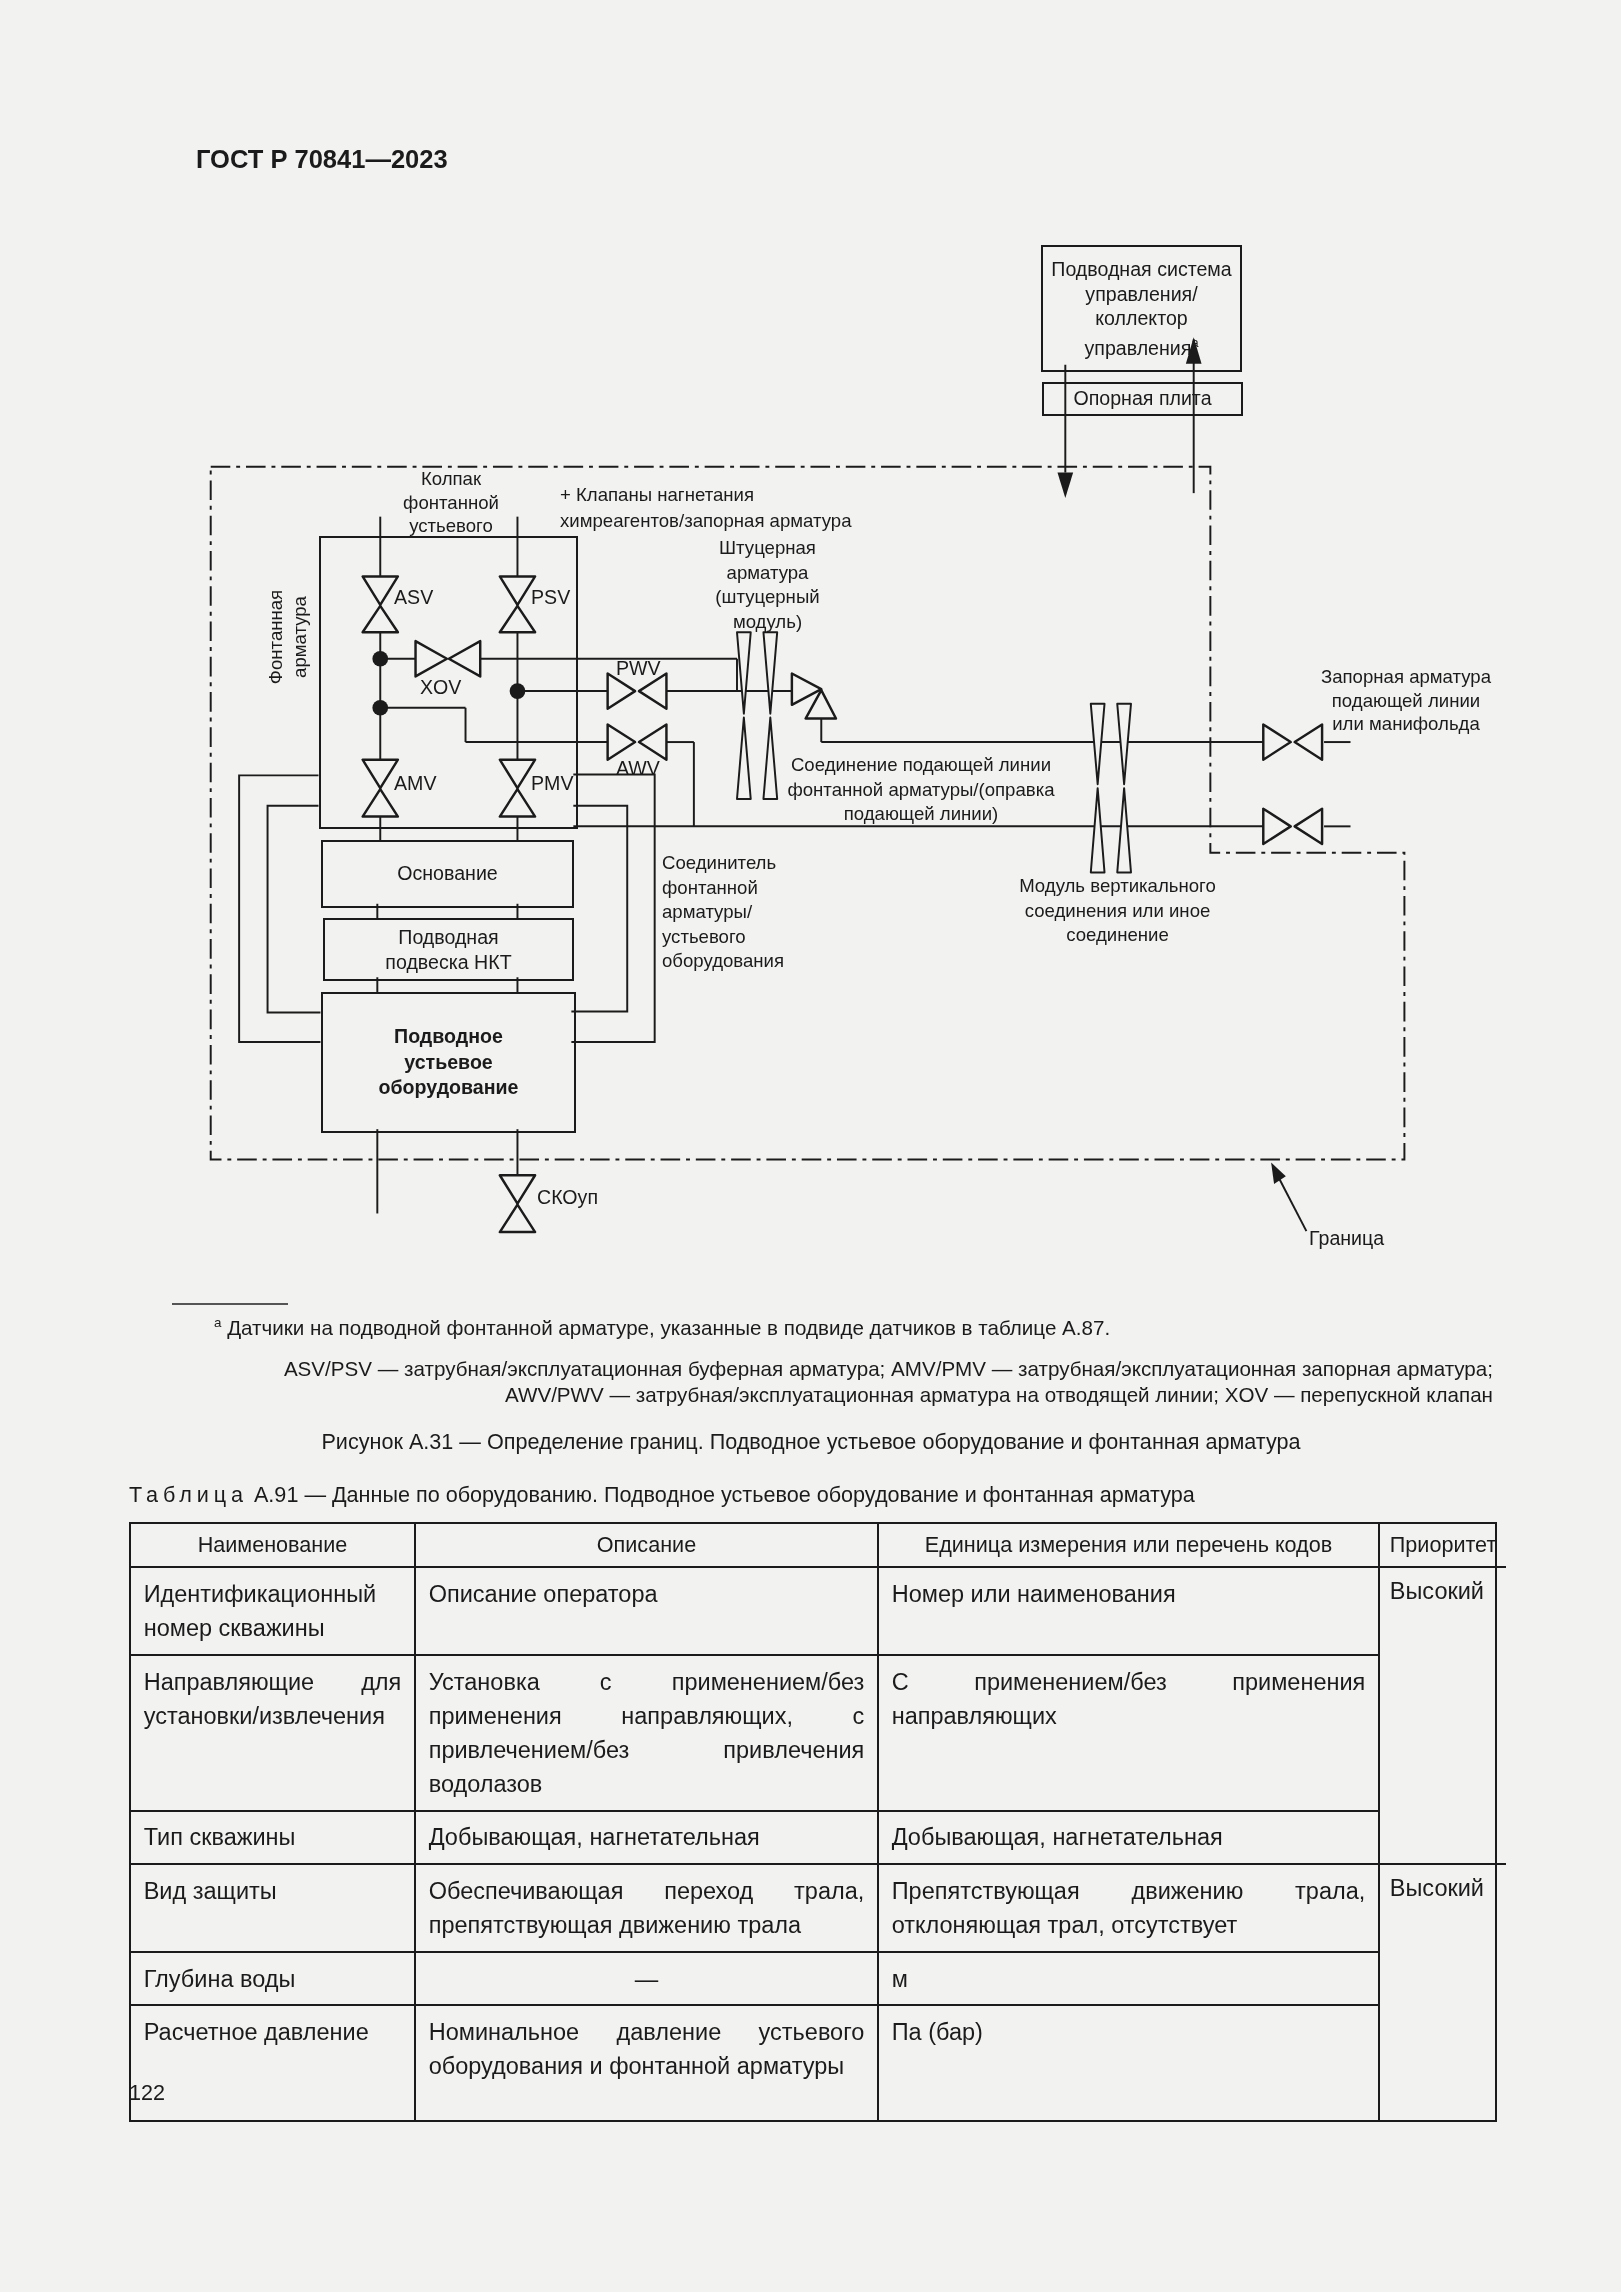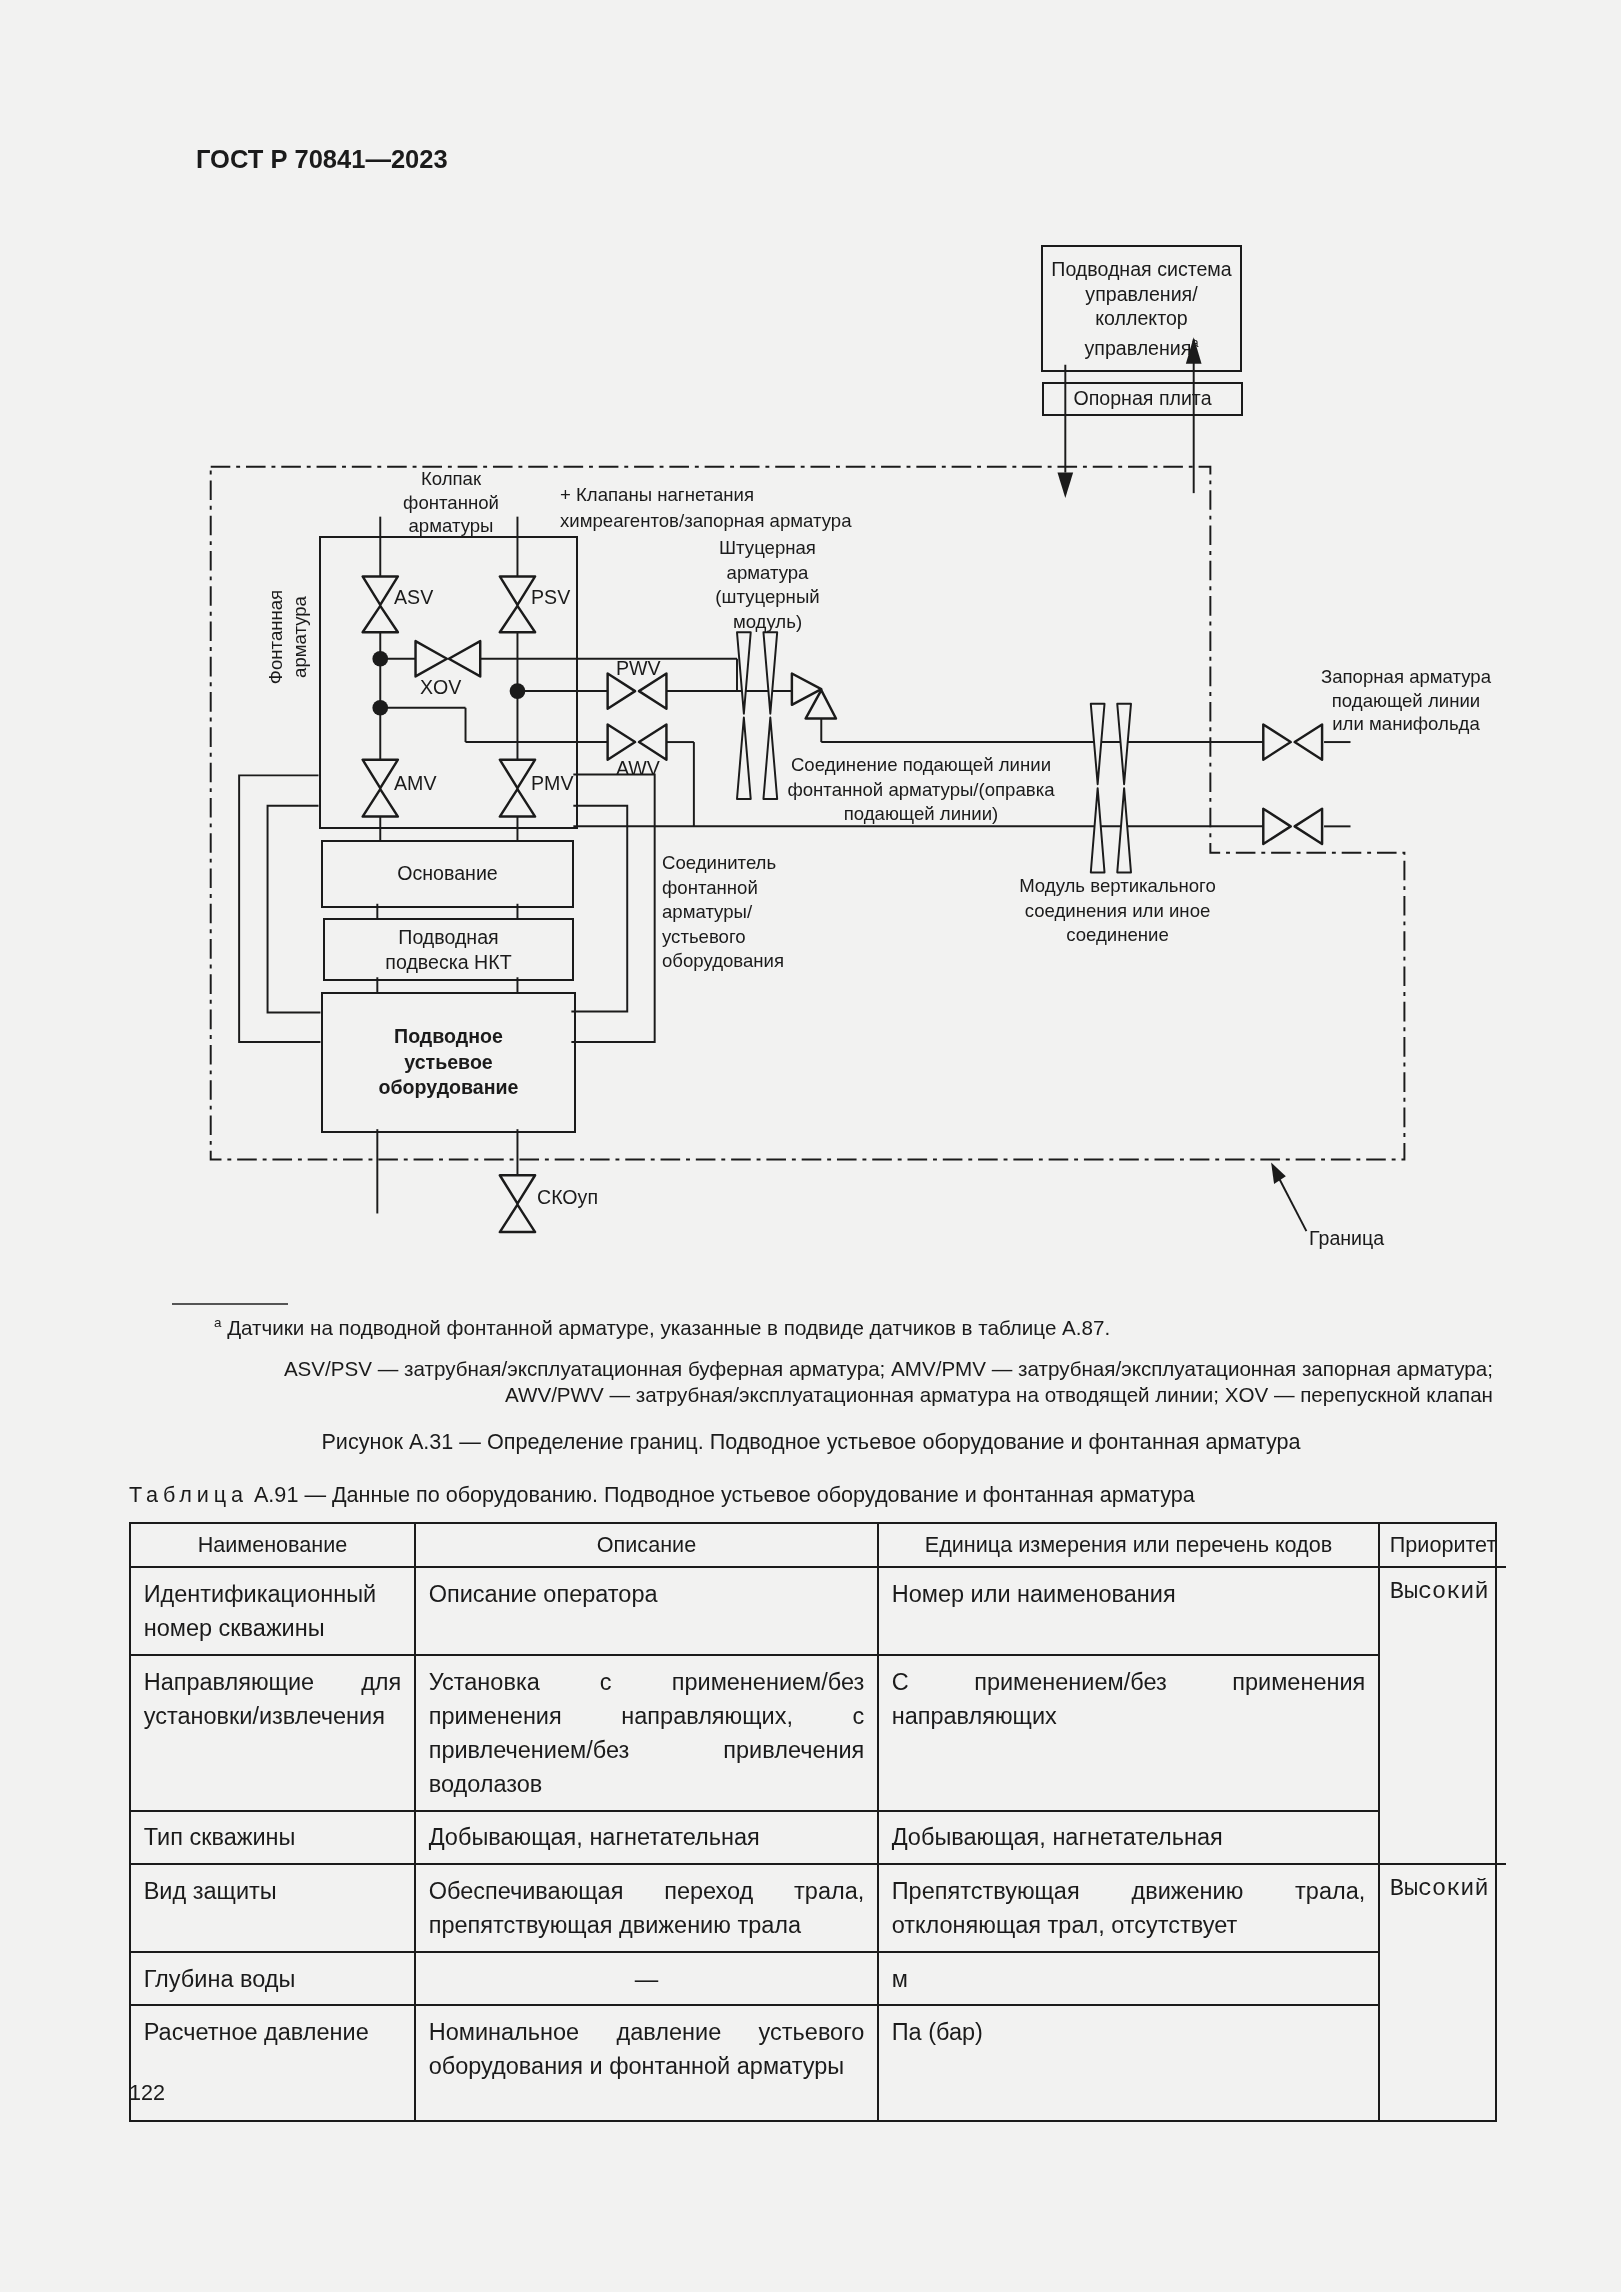--- a/index.html
+++ b/index.html
@@ -41,21 +41,21 @@
   #table-title .sp{letter-spacing:4.9px;}
   
   #eq-table{left:129px;top:1522px;width:1364px;border:2.9px solid #1b1b1b;display:grid;
             grid-template-columns:283px 463px 501px 1fr;grid-template-rows:44px auto auto auto auto auto auto;}
   .hc{display:flex;align-items:center;justify-content:center;text-align:center;border-bottom:2.9px solid #1b1b1b;
       font-size:21.6px;line-height:25.5px;padding:3.9px 9.8px;box-sizing:border-box;}
   .c{padding:8.8px 12.7px;font-size:23.5px;line-height:34px;text-align:justify;box-sizing:border-box;}
   .bl{border-left:2px solid #1b1b1b;}
   .bt{border-top:2px solid #1b1b1b;}
   .cc{text-align:center;}
-  .pcell{padding:8.8px 9.8px;font-size:23.5px;line-height:29px;box-sizing:border-box;font-family:Liberation Mono, monospace;}
+  .pcell{padding:8.8px 9.8px;font-size:23.5px;line-height:29px;box-sizing:border-box;}
   #page-number{left:129px;top:2080px;font-size:21.6px;}
   svg{position:absolute;left:0;top:0;pointer-events:none;}
 </style>
 </head>
 <body>
 
 <div id="page">
 
   <div class="abs" id="doc-header">ГОСТ Р 70841—2023</div>
 
@@ -205,21 +205,21 @@
         <polygon points="1113,718 1127,718 1120,800"></polygon>
           <polygon points="1113,890 1127,890 1120,804"></polygon>
         <polygon points="1140,718 1154,718 1147,800"></polygon>
           <polygon points="1140,890 1154,890 1147,804"></polygon>
       </g>
     </g>
   </svg>
 
   <div class="ann pre" id="label-tree-cap">Колпак
 фонтанной
-арматуры</div>
+устьевого</div>
   <div class="ann pre" id="label-injection">+ Клапаны нагнетания
 химреагентов/запорная арматура</div>
   <div class="ann pre" id="label-choke-module">Штуцерная
 арматура
 (штуцерный
 модуль)</div>
   <div class="ann pre" id="label-tree-rotated">Фонтанная
 арматура</div>
   <div class="ann pre" id="label-flowline-conn">Соединение подающей линии
 фонтанной арматуры/(оправка

